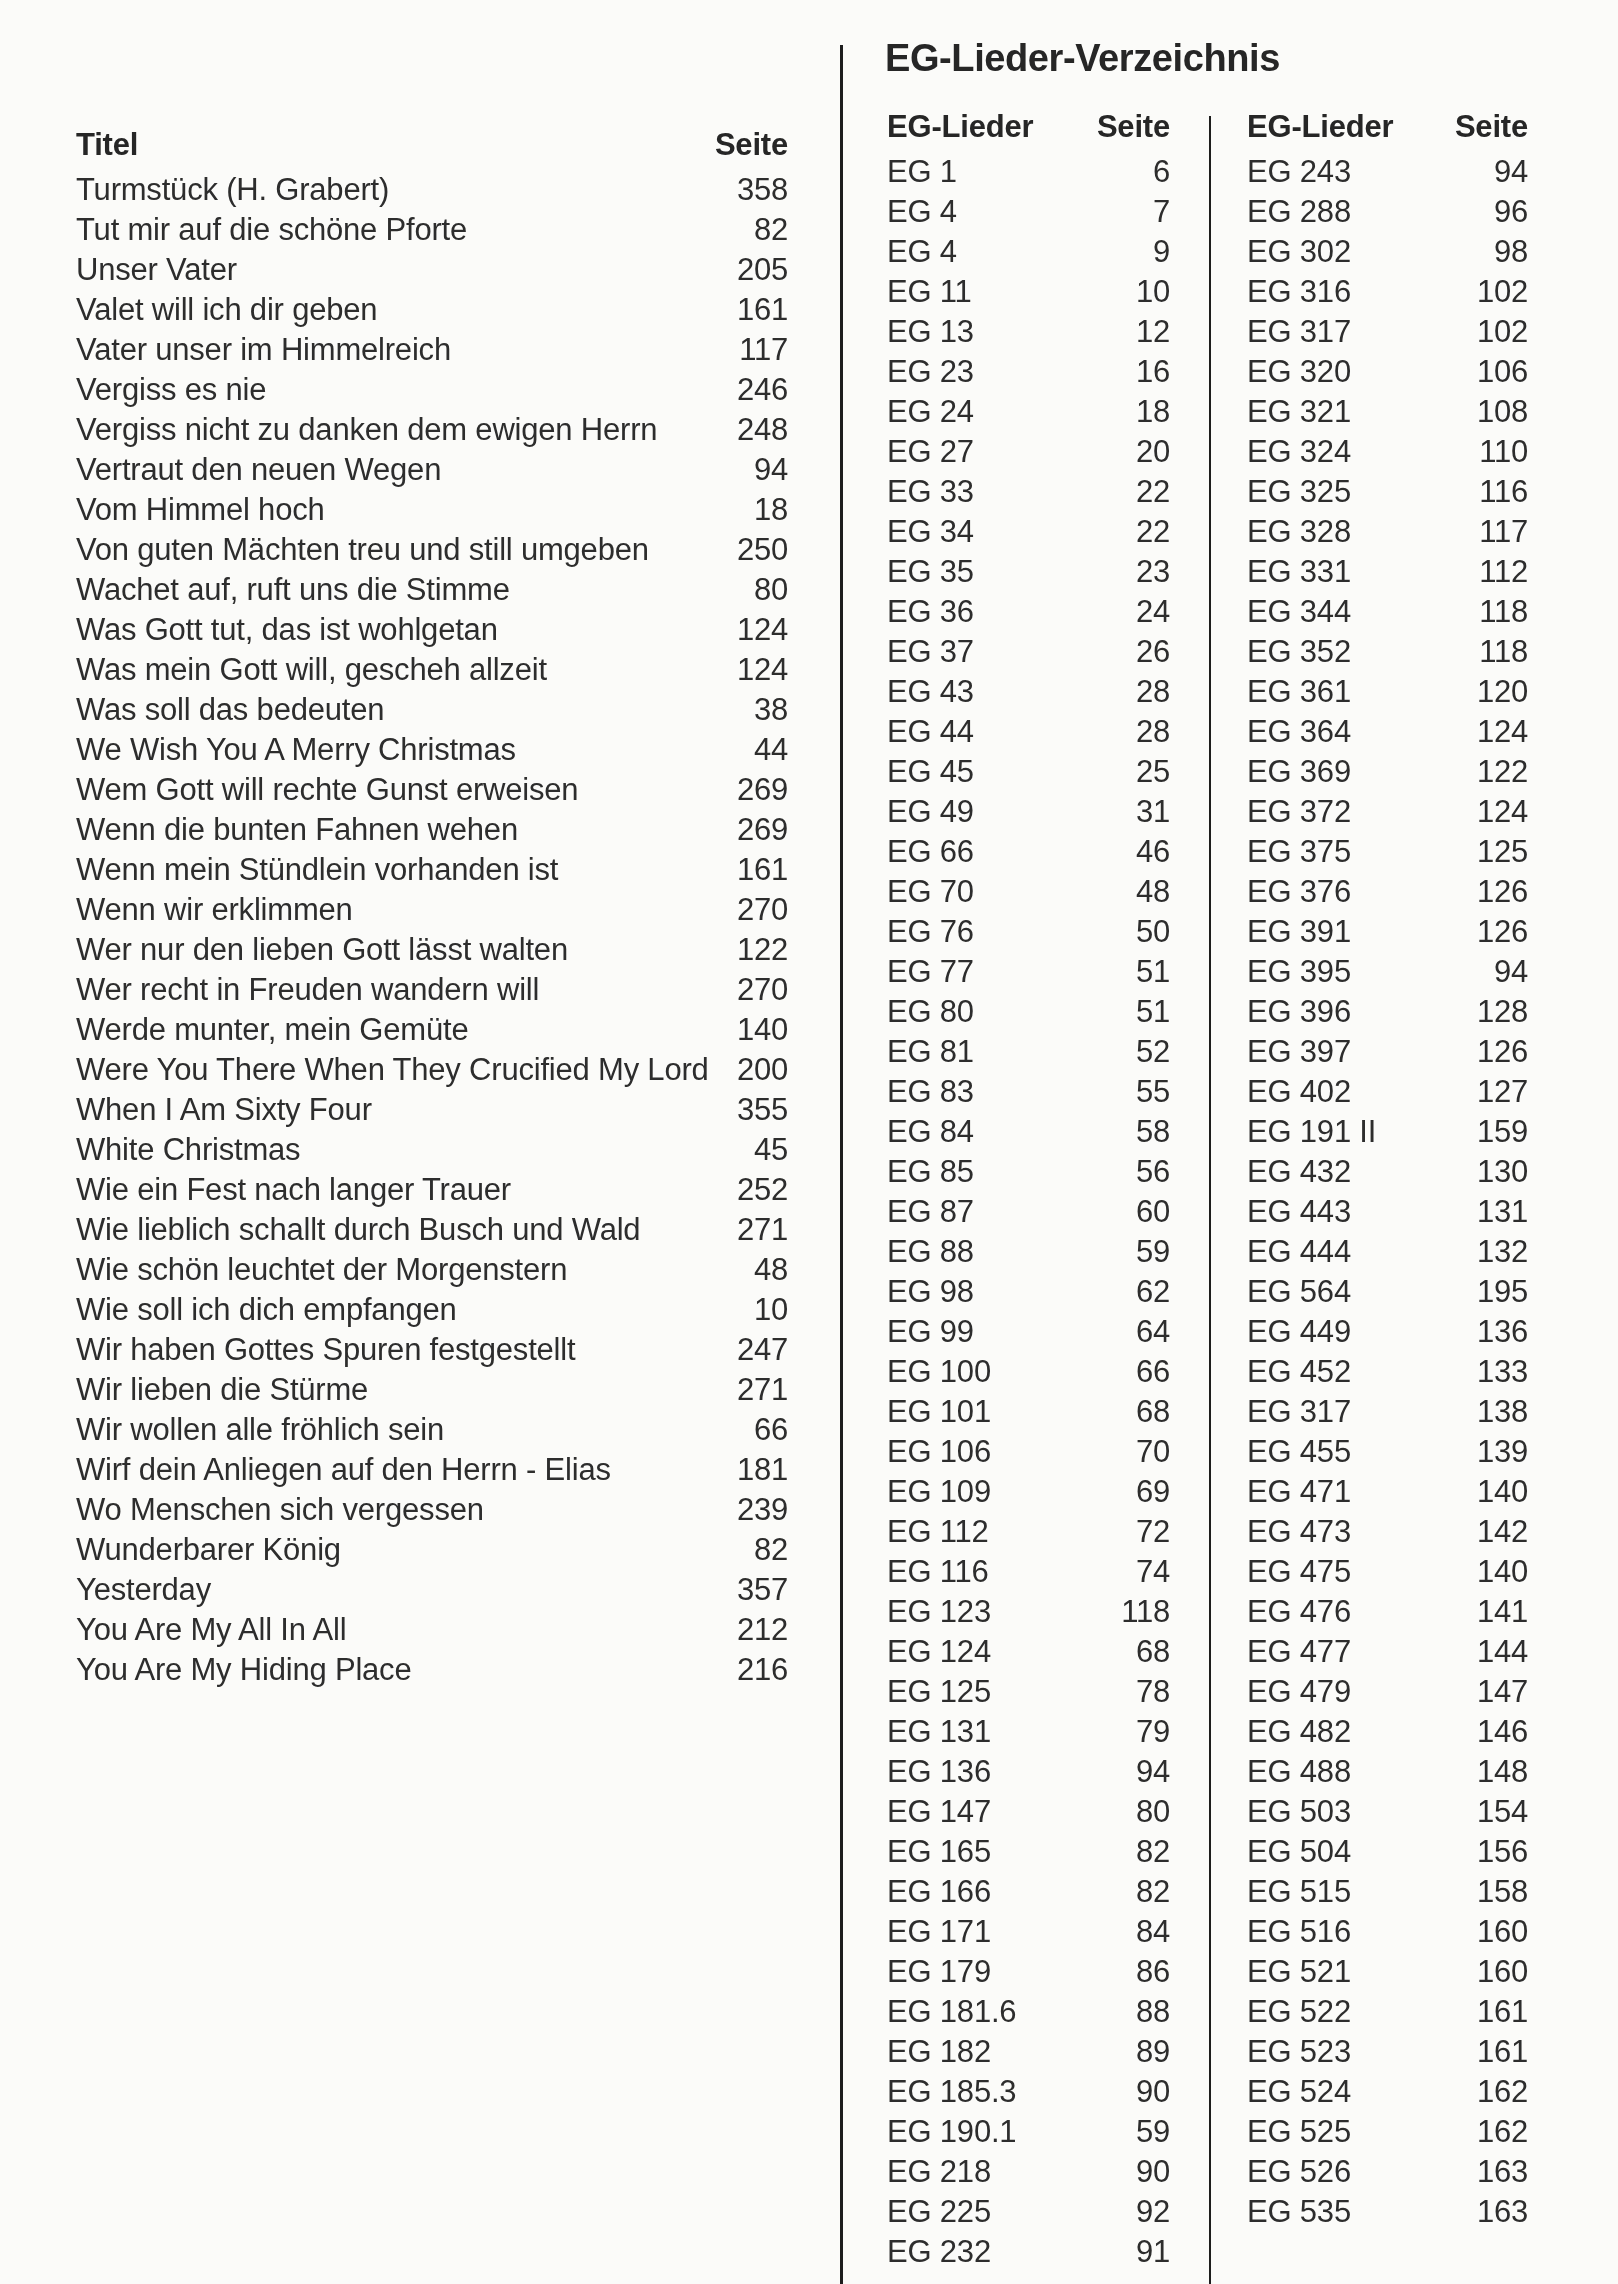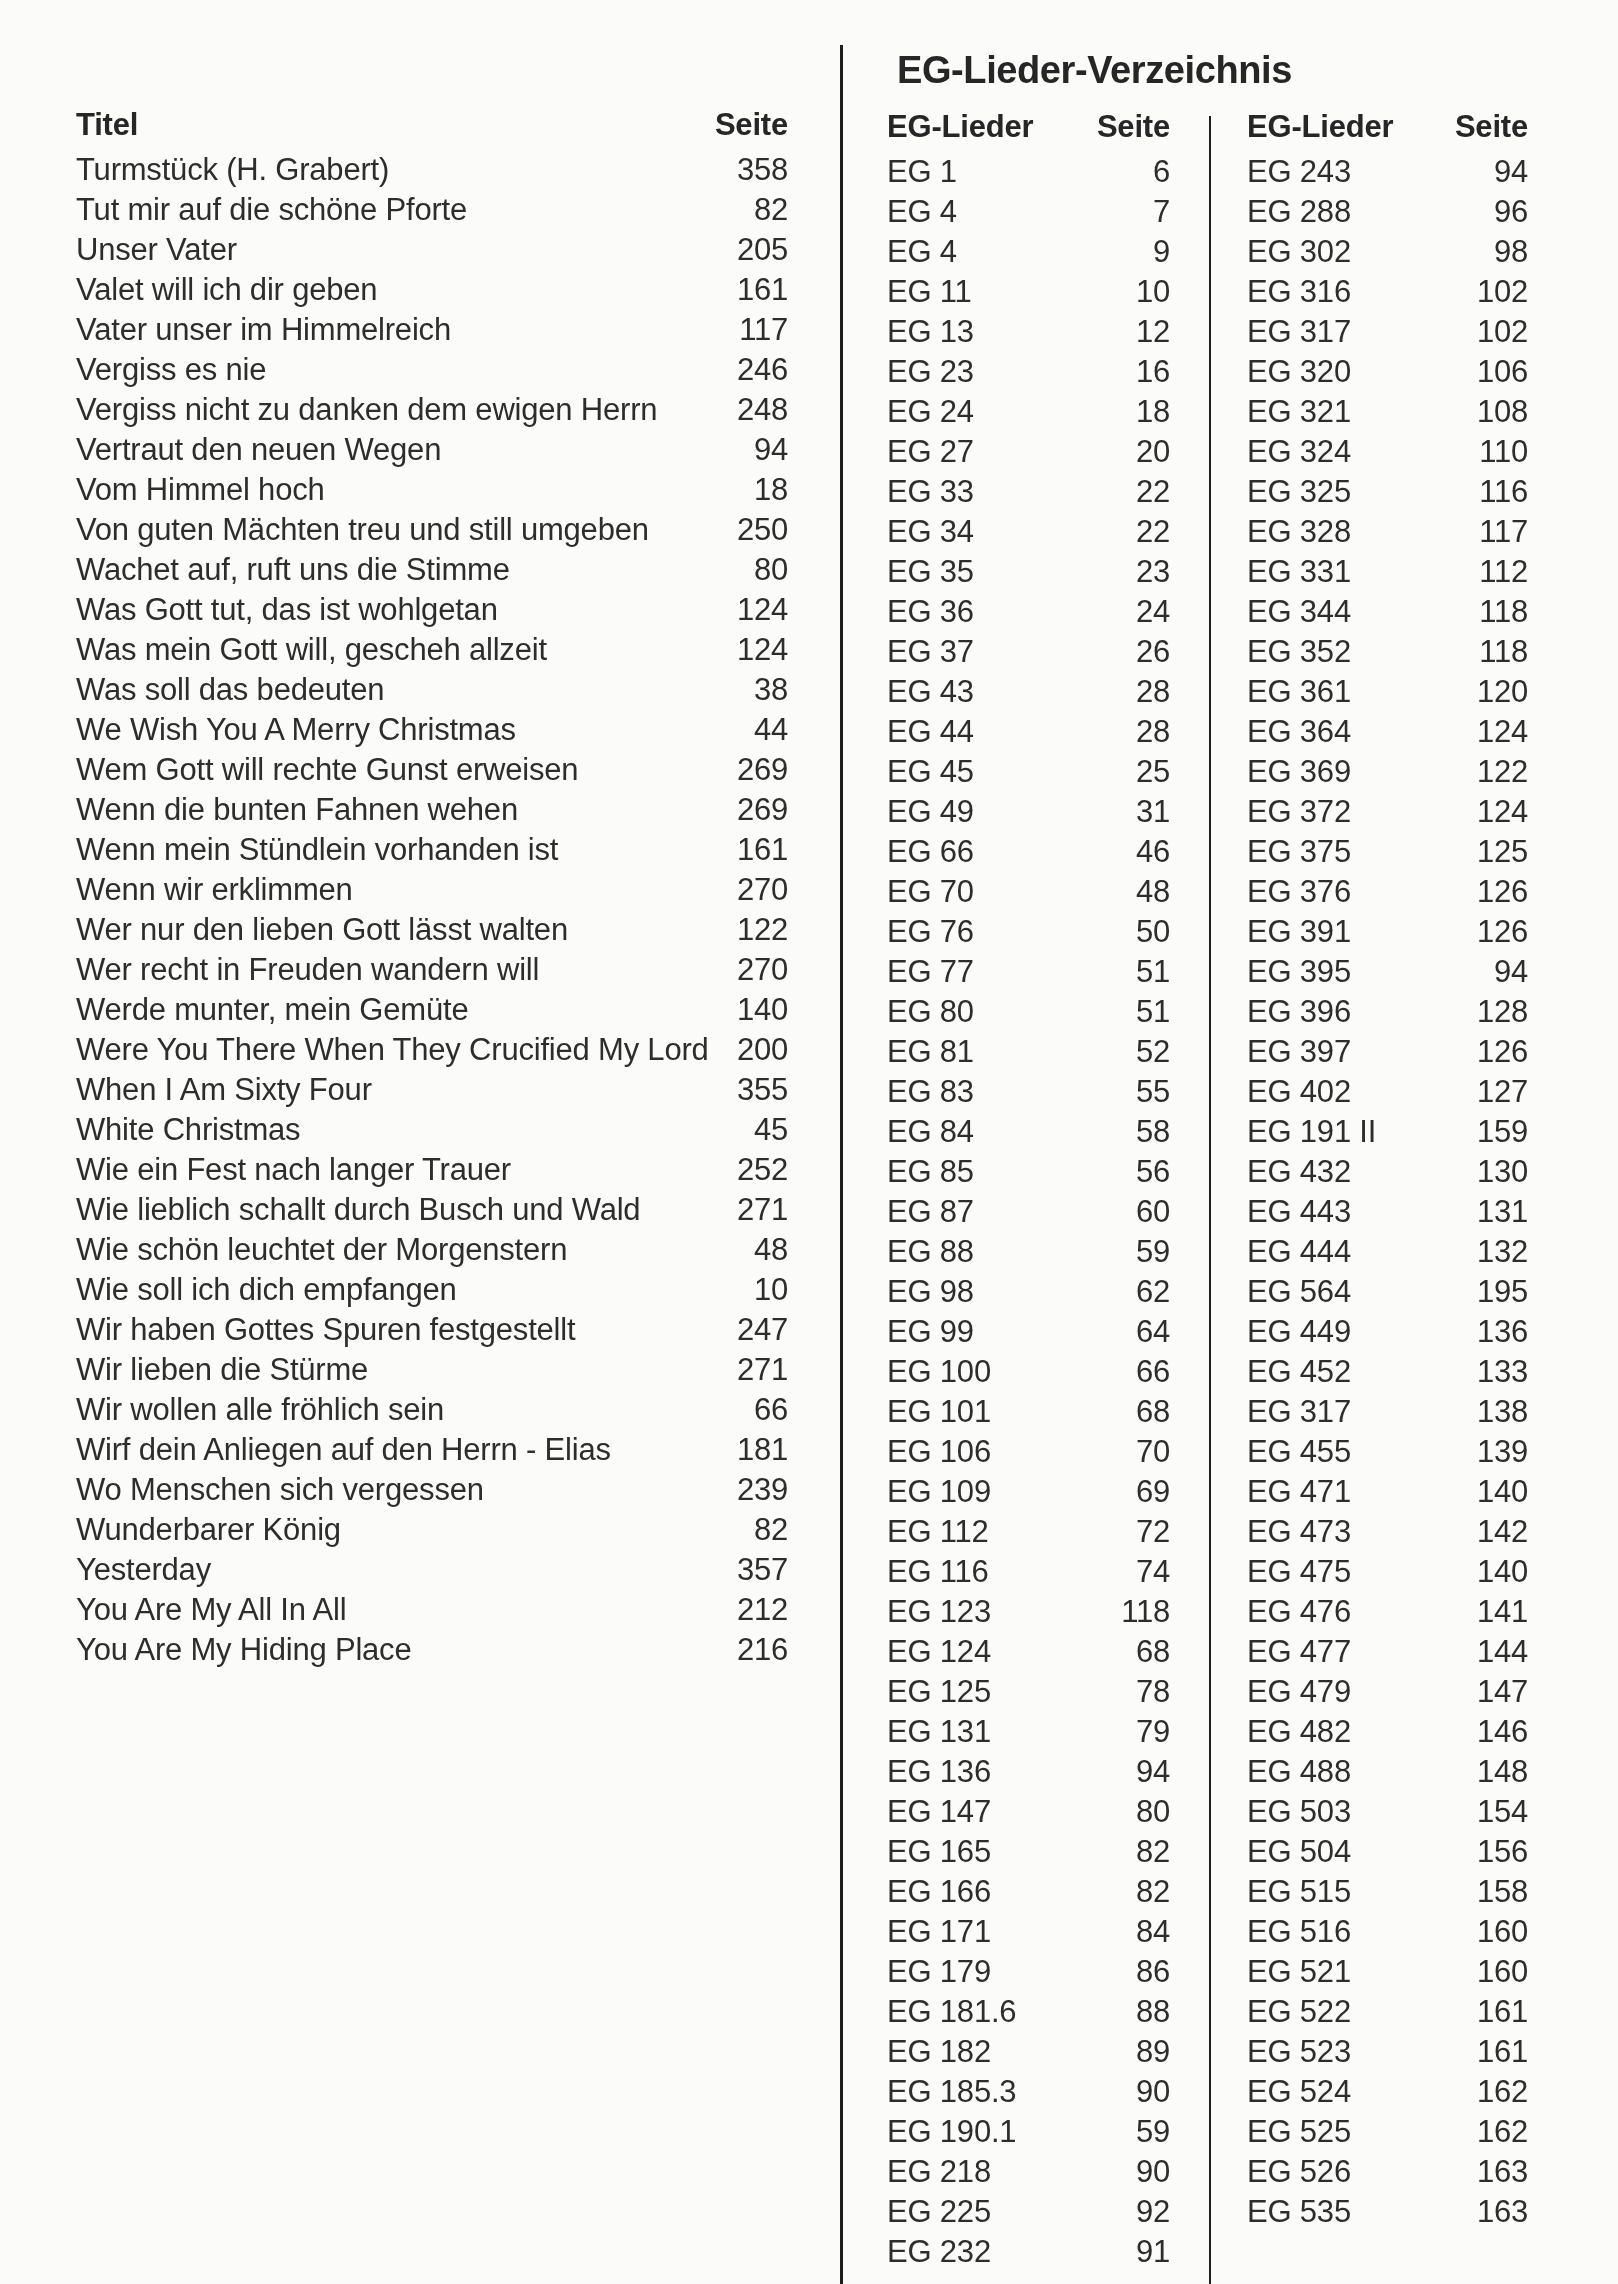--- a/index.html
+++ b/index.html
@@ -14,28 +14,28 @@
   .section{position:absolute;}
   .row{
     display:flex;justify-content:space-between;align-items:center;
     height:40px;
   }
   .cell{white-space:nowrap;font-size:31px;letter-spacing:-0.2px;line-height:1;}
   .cell.p{text-align:right;}
   .row.header .cell{font-weight:bold;color:#262626;}
   .rows{margin-top:5.6px;}
   .section-title{
-    position:absolute;left:885px;top:37px;margin:12px;
+    position:absolute;left:885px;top:37px;margin:0;
     font-size:38px;font-weight:bold;color:#262626;
     letter-spacing:-0.4px;white-space:nowrap;
   }
   .vline{position:absolute;background:#1d1d1d;}
   .vline1{left:840px;top:45px;width:3.2px;height:2239px;}
   .vline2{left:1209px;top:116px;width:2.4px;height:2168px;}
-  .title-index{left:76px;top:104px;width:712px;}
+  .title-index{left:76px;top:124px;width:712px;}
   .eg-index-1{left:887px;top:106px;width:283px;}
   .eg-index-2{left:1247px;top:106px;width:281px;}
 </style>
 </head>
 <body>
 
 <div class="page">
 
   <section class="section title-index">
     <div class="row header">

